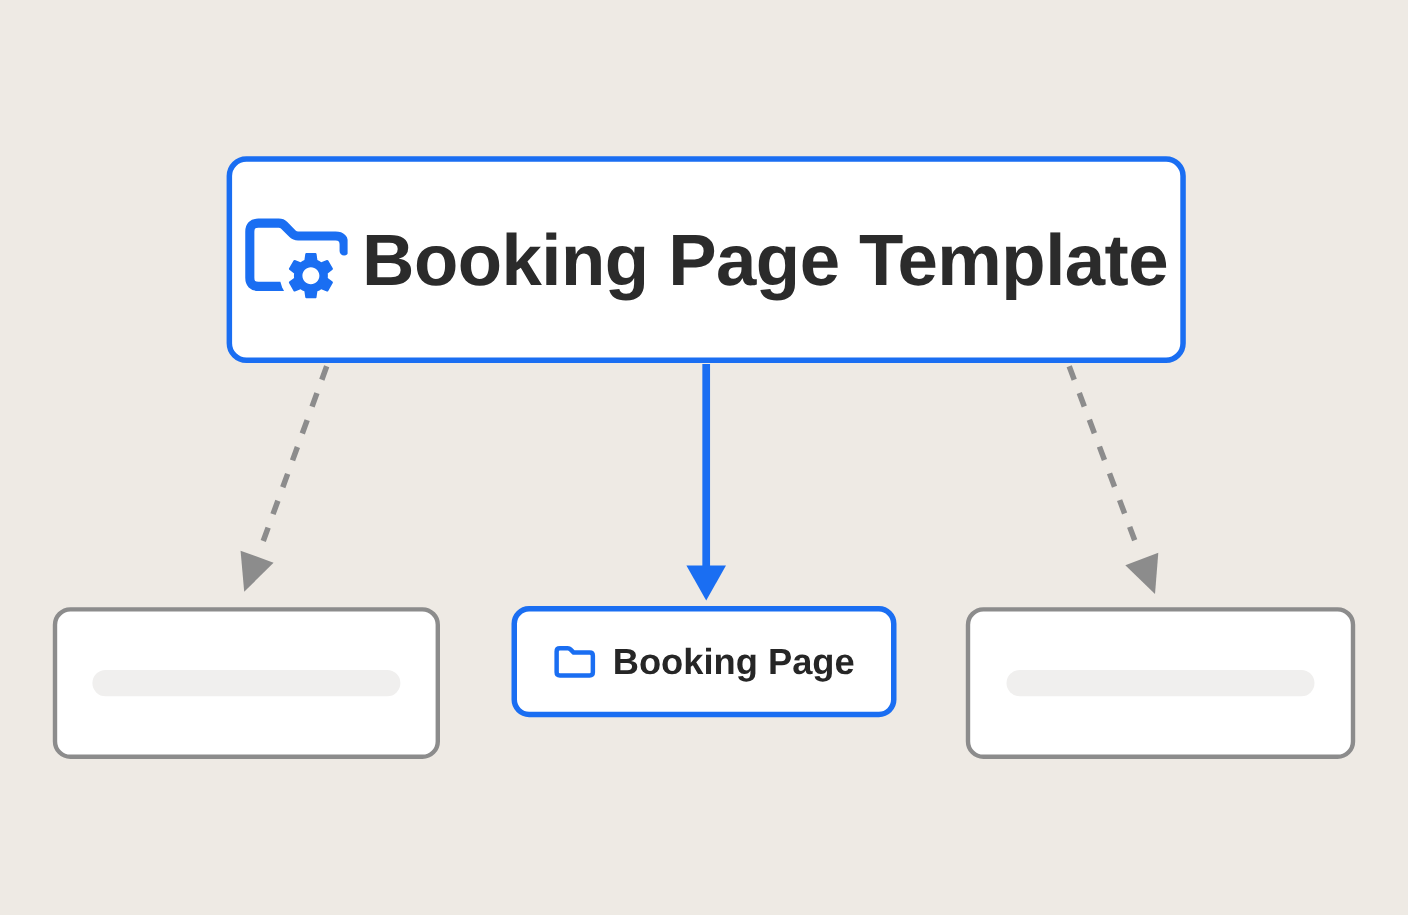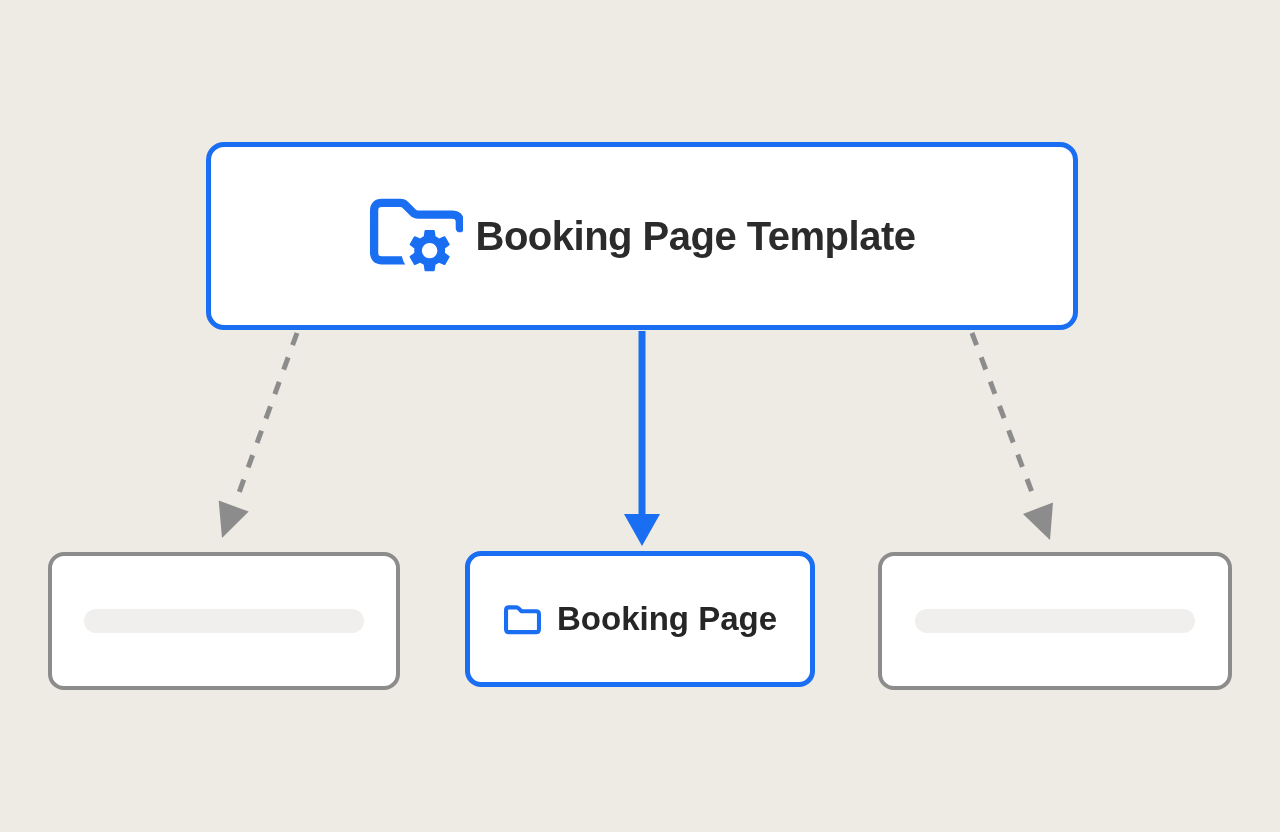--- a/index.html
+++ b/index.html
@@ -29,29 +29,29 @@
     justify-content: center;
   }
   .node-root {
     left: 206px; top: 142px;
     width: 872px; height: 188px;
     border: 5px solid #1a6ef2;
     border-radius: 18px;
     gap: 13px;
   }
   .node-root .node-label {
-    font-size: 40px;
+    font-size: 66px;
     font-weight: 700;
     color: #2b2b2b;
     letter-spacing: -0.5px;
     white-space: nowrap;
   }
   .node-child-center {
     left: 465px; top: 551px;
-    width: 350px; height: 136px;
+    width: 350px; height: 101px;
     border: 5px solid #1a6ef2;
     border-radius: 16px;
     gap: 15px;
   }
   .node-child-center .node-label {
     font-size: 33px;
     font-weight: 700;
     color: #262626;
     white-space: nowrap;
   }

